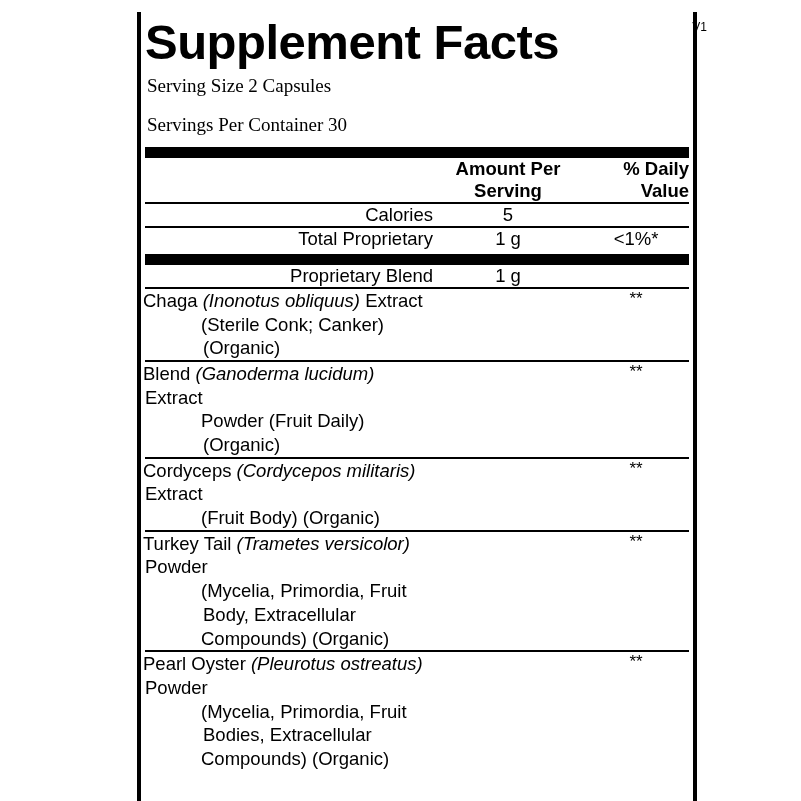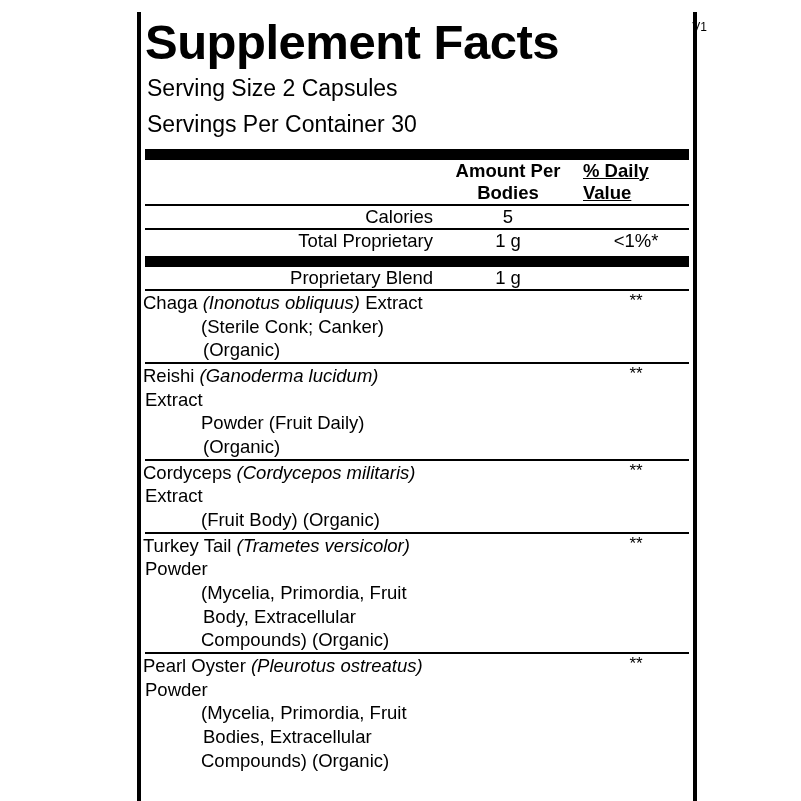--- a/index.html
+++ b/index.html
@@ -43,23 +43,24 @@
   .v1 {
     position: absolute;
     right: -14px;
     top: 2px;
     font-size: 12px;
     font-weight: normal;
     margin-left: 20px;
   }
 
   .serving {
-    font-size: 23px;
+    font-size: 19px;
     line-height: 1.23;
     margin: 7px 0 0 6px;
+    font-family: Liberation Serif, serif;
   }
 
   .rule-thick {
     height: 11px;
     background: #000;
     margin: 10px 4px 0 4px;
   }
 
   table.sf {
     width: calc(100% - 8px);
@@ -77,25 +78,24 @@
     padding-bottom: 5px;
     margin-top: 40px;
   }
   .hdr-amt {
     text-align: center;
     font-weight: bold;
     line-height: 1.2;
     width: 150px;
   }
   .hdr-dv {
-    text-align: left;
+    text-align: right;
     font-weight: bold;
     line-height: 1.2;
     width: 106px;
-    text-decoration: underline;
   }
 
   .line-row td {
     border-top: 2px solid #000;
     padding-top: 3px;
     padding-bottom: 4px;
   }
   .noline-row td {
     padding-top: 3px;
     padding-bottom: 4px;
@@ -123,31 +123,31 @@
 <body>
 
 <div class="panel">
 
   <div class="title-wrap">
     <div class="title">Supplement Facts</div>
     <div class="v1">V1</div>
   </div>
 
   <div class="serving">Serving Size 2 Capsules</div>
-  <div class="serving" style="margin-top:8px">Servings Per Container 30</div>
+  <div class="serving" style="margin-top:16px">Servings Per Container 30</div>
 
   <div class="rule-thick"></div>
 
   <table class="sf">
     <tbody>
         <tr class="hdr-row">
       <td></td>
       <td class="hdr-amt">
         <div>Amount Per</div>
-        <div>Bodies</div>
+        <div>Serving</div>
       </td>
       <td class="hdr-dv">
         <div>% Daily</div>
         <div>Value</div>
       </td>
     </tr>
 
     <tr class="line-row">
       <td class="nm">Calories</td>
       <td class="amt">5</td>
@@ -176,21 +176,21 @@
       <td class="ing-name">
         <span>Chaga </span><span class="it">(Inonotus obliquus)</span><span> Extract</span>
         <div class="ing-cont">(Sterile Conk; Canker) (Organic)</div>
       </td>
       <td class="amt"></td>
       <td class="dv stars">**</td>
     </tr>
 
     <tr class="line-row">
       <td class="ing-name">
-        <span>Reishi </span><span class="it">(Ganoderma lucidum)</span><span> Extract</span>
+        <span>Blend </span><span class="it">(Ganoderma lucidum)</span><span> Extract</span>
         <div class="ing-cont">Powder (Fruit Daily) (Organic)</div>
       </td>
       <td class="amt"></td>
       <td class="dv stars">**</td>
     </tr>
 
     <tr class="line-row">
       <td class="ing-name">
         <span>Cordyceps </span><span class="it">(Cordycepos militaris)</span><span> Extract</span>
         <div class="ing-cont">(Fruit Body) (Organic)</div>

